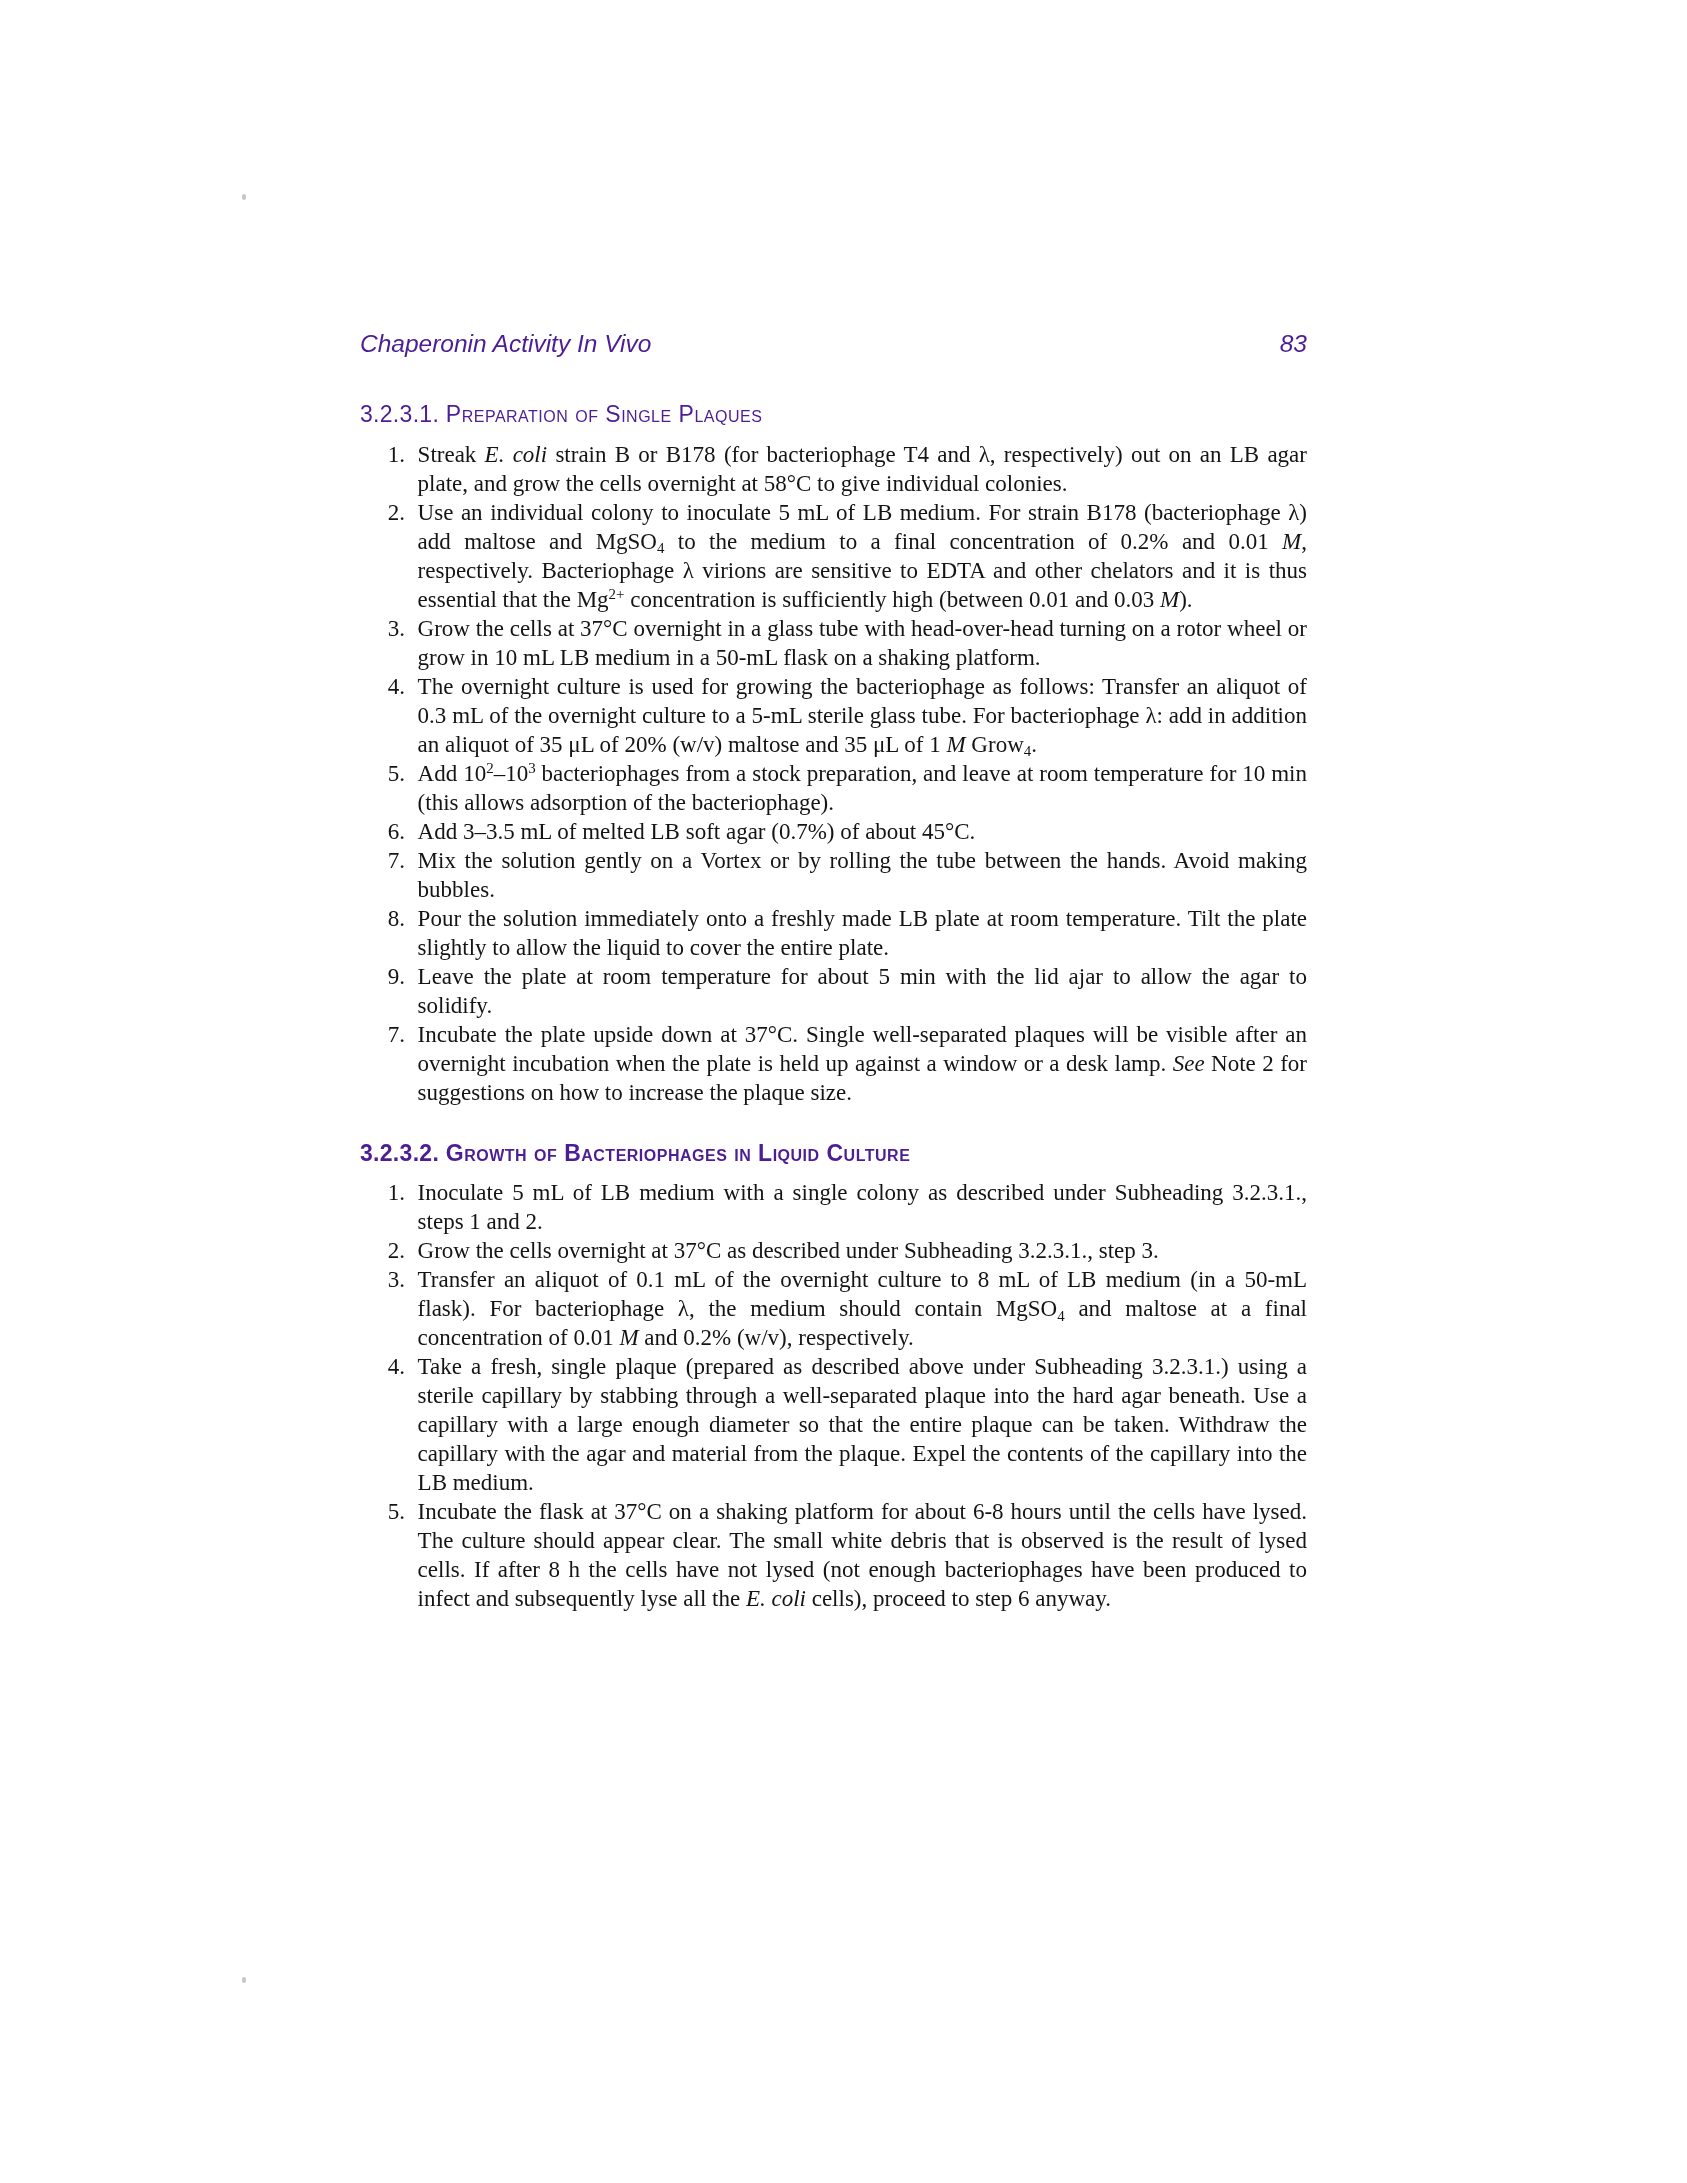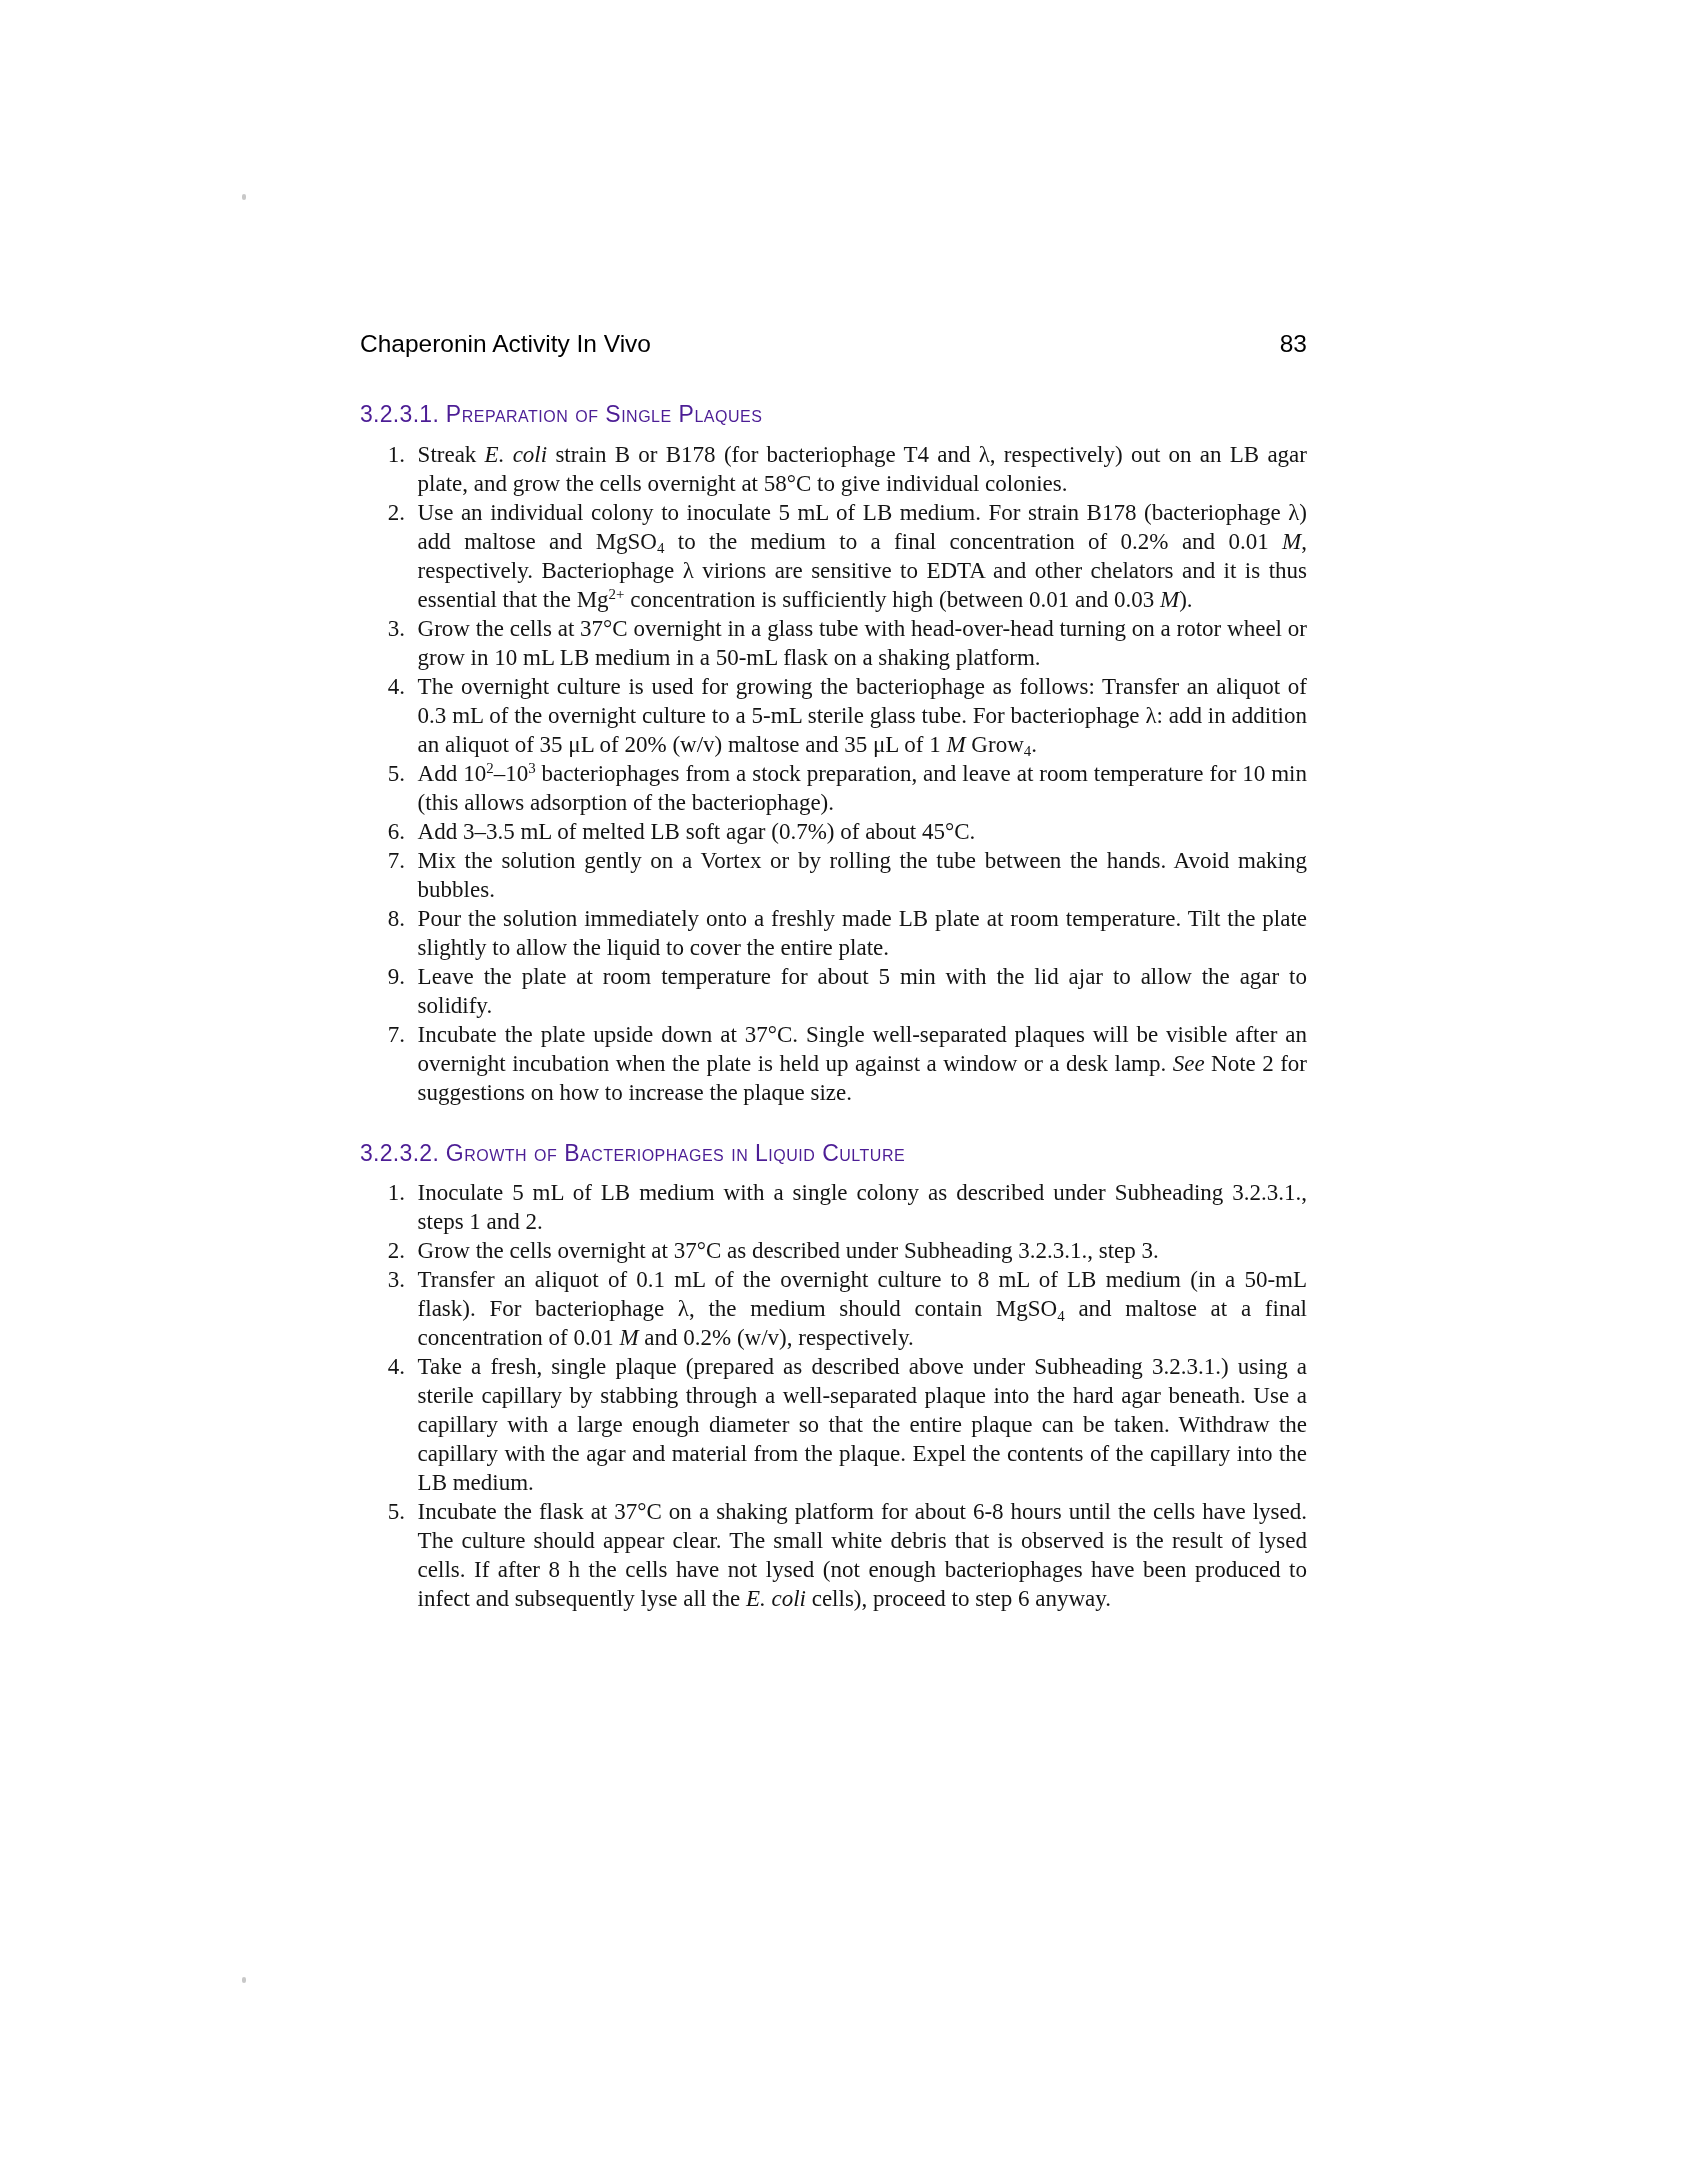--- a/index.html
+++ b/index.html
@@ -19,34 +19,35 @@
     position: absolute;
     left: 360px;
     top: 329px;
     width: 947px;
   }
   .running-head {
     display: flex;
     justify-content: space-between;
     align-items: baseline;
     font-family: "Liberation Sans", sans-serif;
+    font-style: italic;
     font-size: 24.5px;
     line-height: 29px;
-    color: #000000;
+    color: #4c1d95;
     margin-bottom: 42px;
   }
   .section-heading {
     font-family: "Liberation Sans", sans-serif;
     font-weight: 400;
     font-size: 23px;
     line-height: 29px;
     color: #4c1d95;
     margin: 0 0 10.6px 0;
   }
-  .section-heading + .steps + .section-heading { margin-top: 32px; }
+  .section-heading + .steps + .section-heading { margin-top: 32px; font-weight: bold; }
   .steps + .section-heading { margin-top: 32px; }
   .sec-num { letter-spacing: 0.3px; }
   .sc {
     font-variant: small-caps;
     letter-spacing: 0.5px;
   }
   .steps {
     font-size: 23px;
     line-height: 29px;
     color: #141414;

